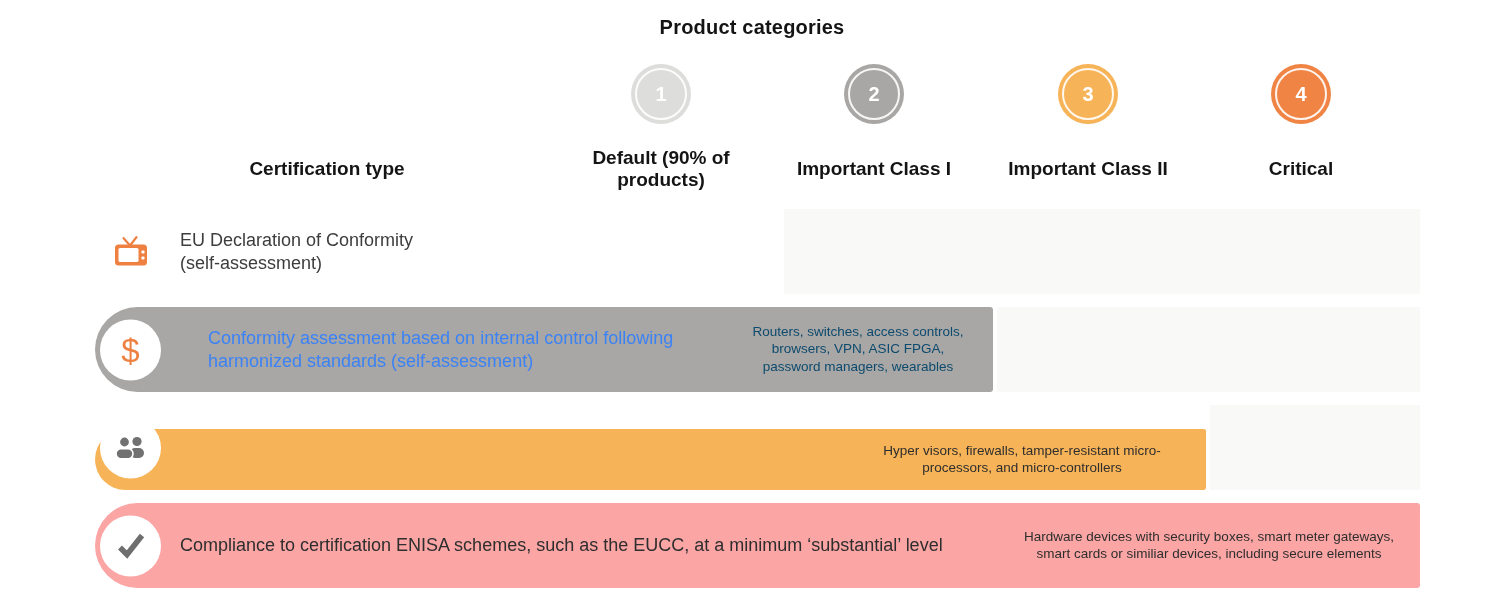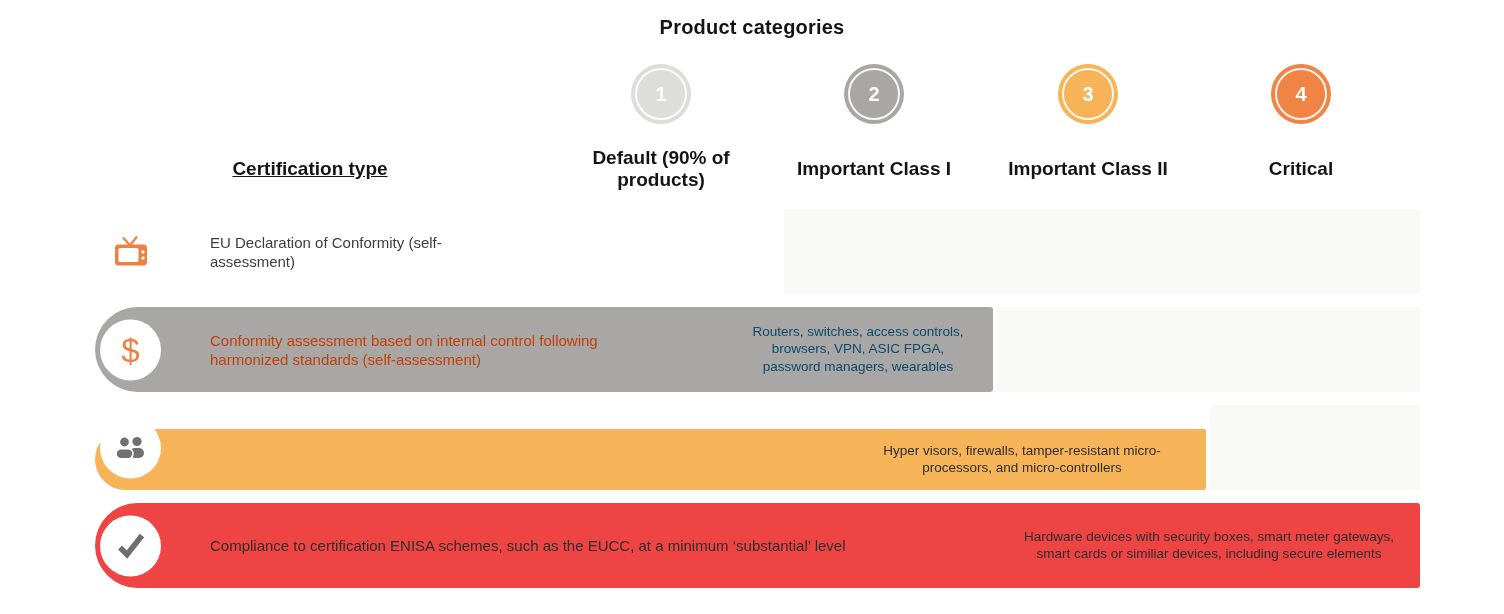--- a/index.html
+++ b/index.html
@@ -22,51 +22,51 @@
   .cc-1{left:631px;background:#dddddc;}
   .cc-2{left:844px;background:#a8a7a5;}
   .cc-3{left:1058px;background:#f7b357;}
   .cc-4{left:1271px;background:#ef8445;}
   
   .col-header{
     position:absolute;top:147px;height:44px;width:210px;
     display:flex;align-items:center;justify-content:center;text-align:center;
     font-size:19px;font-weight:bold;color:#141414;line-height:1.15;
   }
-  .ch-cert{left:185px;width:250px;text-decoration:underline;}
+  .ch-cert{left:202px;width:250px;}
   .ch-1{left:556px;}
   .ch-2{left:769px;}
   .ch-3{left:983px;}
   .ch-4{left:1196px;}
   
   .row{position:absolute;left:95px;width:1325px;height:85px;}
   .row-r0{top:209px;}
   .row-r1{top:307px;}
   .row-r2{top:405px;}
   .row-r3{top:503px;}
   .row-track{position:absolute;top:0;bottom:0;right:0;background:#f9f9f7;}
   .row-r0 .row-track{left:689px;}
   .row-r1 .row-track{left:902px;}
   .row-r2 .row-track{left:1115px;}
   .row-pill{position:absolute;left:0;top:0;bottom:0;border-radius:43px 3px 3px 43px;}
   .row-r0 .row-pill{width:685px;background:#d9d9d7;}
   .row-r1 .row-pill{width:898px;background:#a8a7a5;}
   .row-r2 .row-pill{width:1111px;background:#f7b357;margin-top:24px;}
-  .row-r3 .row-pill{width:1325px;background:#ef4444;}
+  .row-r3 .row-pill{width:1325px;background:#fca5a5;}
   .icon-circle{
     position:absolute;left:5px;top:50%;transform:translateY(-50%);
     width:61px;height:61px;border-radius:50%;background:#fff;
     display:flex;align-items:center;justify-content:center;
   }
   .row-title{
-    position:absolute;left:115px;top:50%;transform:translateY(-50%);
-    font-size:15px;color:#3d3d3d;line-height:1.3;
+    position:absolute;left:85px;top:50%;transform:translateY(-50%);
+    font-size:18px;color:#3d3d3d;line-height:1.3;
   }
   .row-r0 .row-title{max-width:270px;}
-  .row-r1 .row-title{max-width:470px;color:#c2410c;}
+  .row-r1 .row-title{max-width:470px;color:#3b82f6;margin-left:28px;}
   .row-r2 .row-title{max-width:760px;color:#333;}
   .row-r3 .row-title{max-width:840px;color:#2e2e2e;}
   .row-examples{
     position:absolute;top:50%;transform:translateY(-50%);
     text-align:center;font-size:13.5px;line-height:1.32;color:#3a3a3a;
   }
   .row-r0 .row-examples{right:28px;width:178px;color:#444;}
   .row-r1 .row-examples{right:29px;width:212px;color:#0c4a6e;}
   .row-r2 .row-examples{right:28px;width:312px;color:#2e2e2e;}
   .row-r3 .row-examples{right:20px;width:382px;color:#2e2e2e;}

